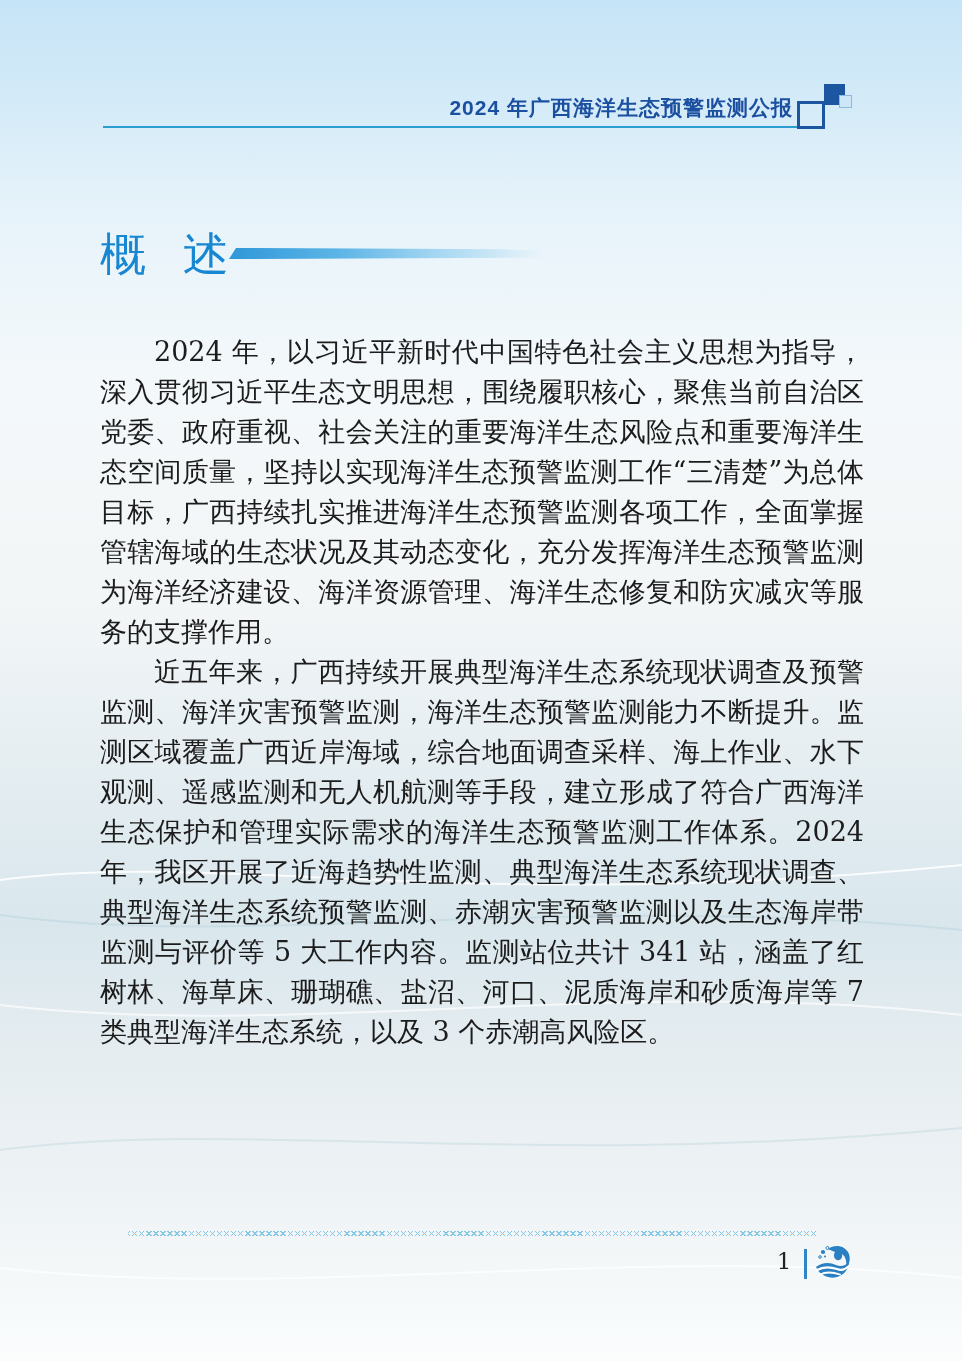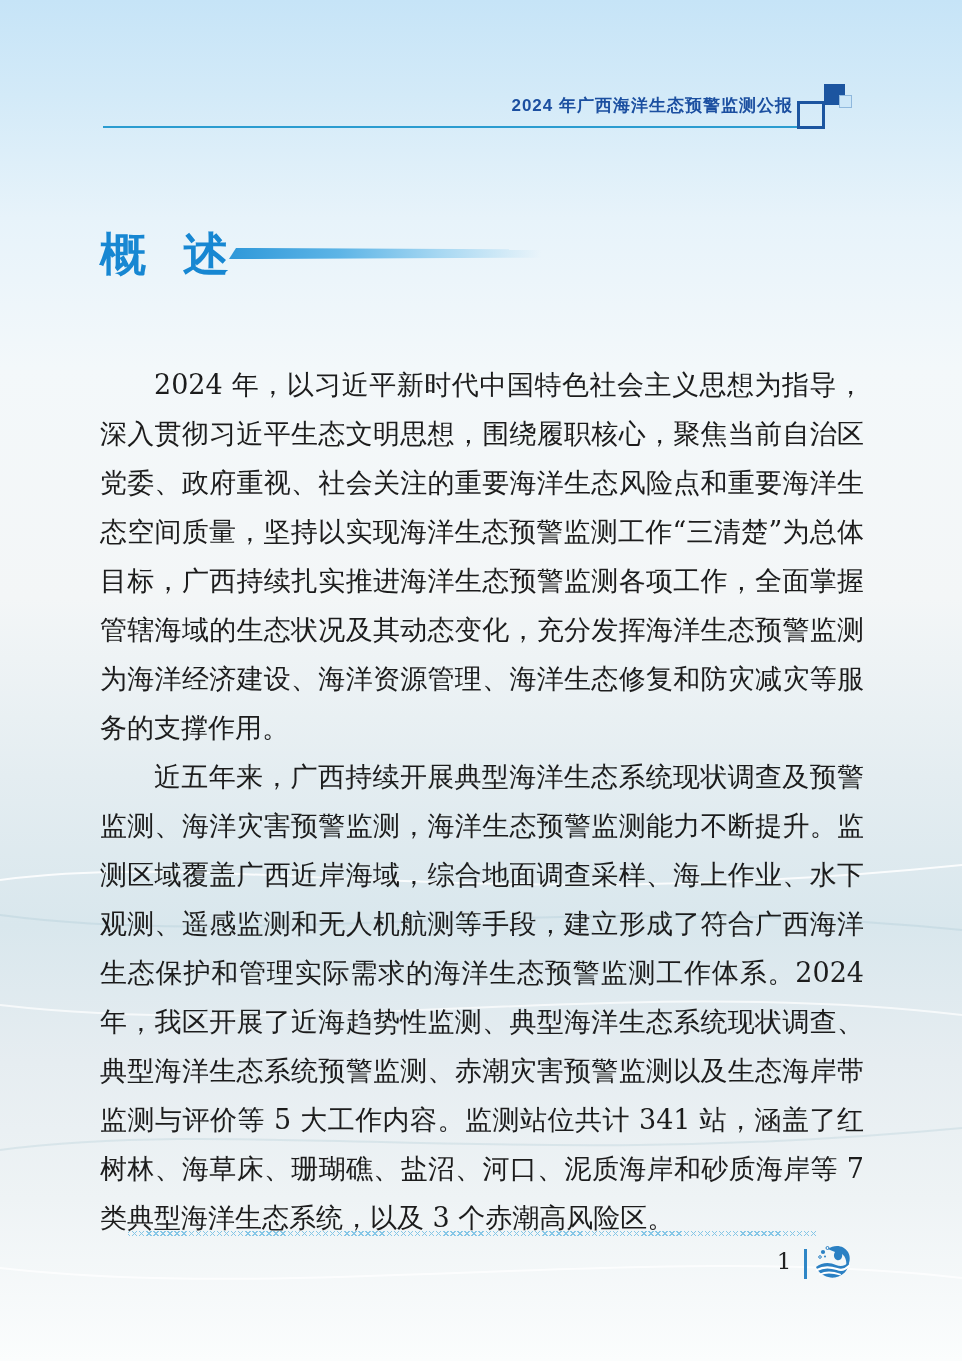--- a/index.html
+++ b/index.html
@@ -19,46 +19,46 @@
       #e6edf1 78%,
       #eef3f5 88%,
       #fbfdfd 100%);
   }
   .watermark{position:absolute;left:0;top:0;width:962px;height:1361px;pointer-events:none;}
 
   
   .hdr-title{
     position:absolute;top:94px;right:169px;
     font-family:"Liberation Sans","DejaVu Sans",sans-serif;
-    font-size:17px;font-weight:600;letter-spacing:1px;
+    font-size:21px;font-weight:600;letter-spacing:1px;
     color:#1b4fa0;white-space:nowrap;
   }
   .hdr-rule{position:absolute;left:103px;top:126px;width:694px;height:2px;background:#2b9cd0;}
   .sq-cluster{position:absolute;left:797px;top:84px;width:56px;height:46px;}
   .sq-outline{position:absolute;left:0;top:17px;width:22px;height:22px;border:3px solid #1c55a0;background:transparent;}
   .sq-filled{position:absolute;left:27px;top:0;width:21px;height:21px;background:#1c55a0;}
   .sq-small{position:absolute;left:42px;top:11px;width:11px;height:11px;border:1px solid #8fb8dd;background:#cde7f8;}
 
   
   .sec-title{
     position:absolute;left:100px;top:224px;
     font-family:"Liberation Sans","DejaVu Sans",sans-serif;
-    font-size:46px;font-weight:bold;letter-spacing:12px;
+    font-size:46px;font-weight:normal;letter-spacing:12px;
     color:#1787d2;white-space:nowrap;
   }
   .swoosh{
     position:absolute;left:229px;top:248px;width:312px;height:11px;
     background:linear-gradient(90deg,#2f98d9 0%,#5cb4e6 35%,#a8d8f2 68%,rgba(255,255,255,0) 100%);
     clip-path:polygon(7px 0, 100% 12%, 100% 88%, 0 100%);
   }
 
   
   .bodytext{
-    position:absolute;left:100px;top:360px;width:764px;
-    font-size:27px;line-height:49px;color:#1c1c1c;
+    position:absolute;left:100px;top:332px;width:764px;
+    font-size:27px;line-height:40px;color:#1c1c1c;
     text-align:justify;text-justify:inter-ideograph;
   }
   .bodytext p{margin:0;text-indent:2em;}
 
   
   .zigzag{
     position:absolute;left:128px;top:1231px;width:690px;height:5px;
     background-image:
       repeating-linear-gradient(45deg, transparent 0 1px, #86c6e6 1px 2px, transparent 2px 5px),
       repeating-linear-gradient(135deg, transparent 0 1px, #86c6e6 1px 2px, transparent 2px 5px);

